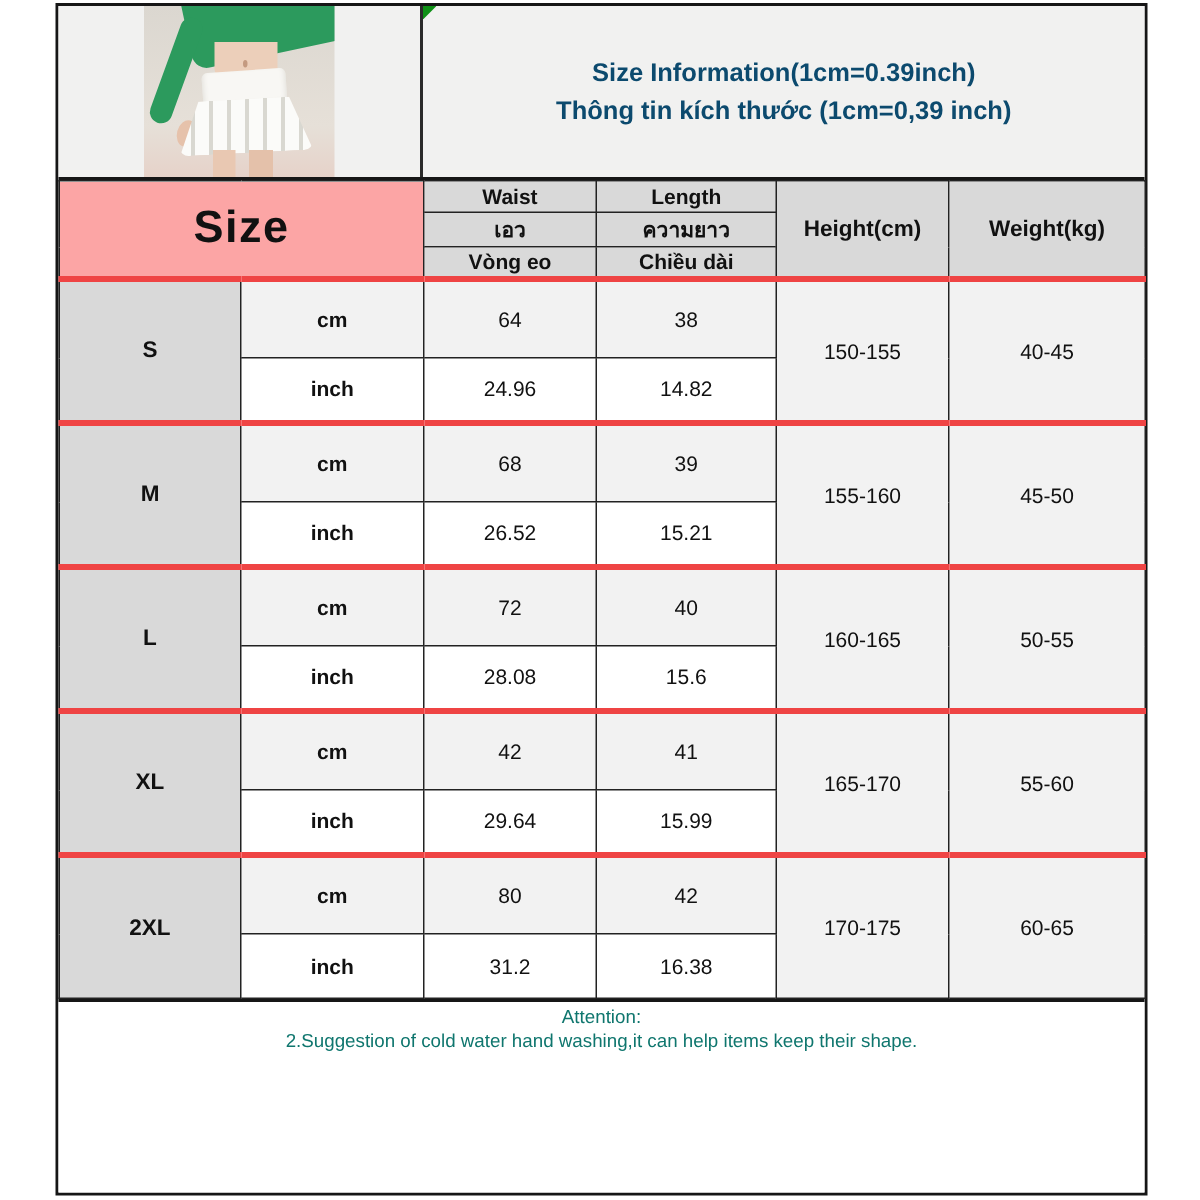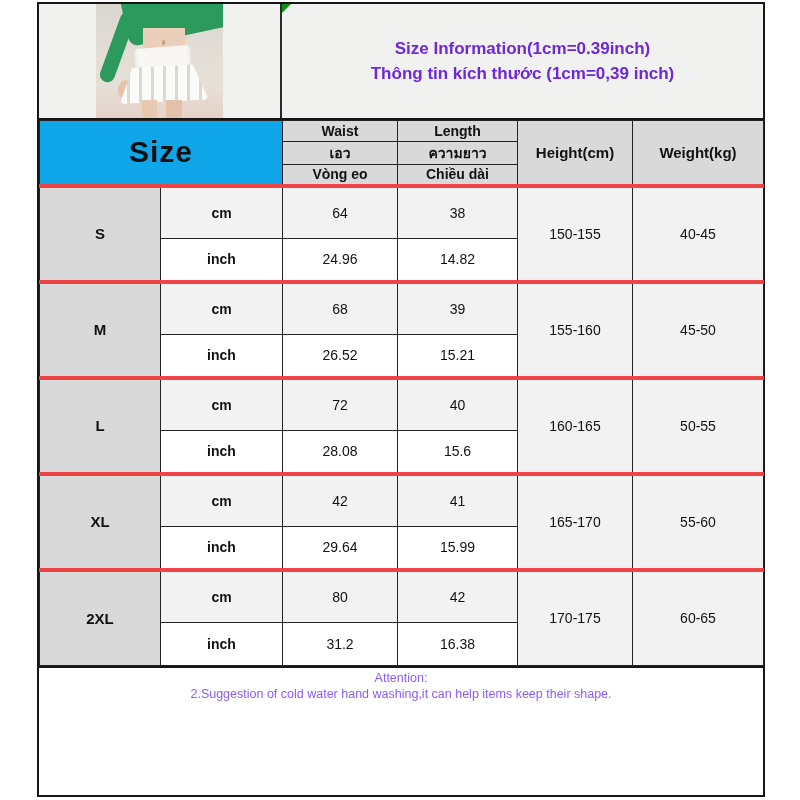--- a/index.html
+++ b/index.html
@@ -4,54 +4,54 @@
 <style>
   * { margin: 0; padding: 0; box-sizing: border-box; }
   html, body { width: 800px; background: #ffffff; font-family: "Liberation Sans", "DejaVu Sans", sans-serif; color: #111; }
   .canvas { position: relative; width: 800px; height: 800px; background: #fff; overflow: hidden; }
   .sheet { position: absolute; left: 37px; top: 2px; width: 728px; height: 795px; border: 2px solid #161616; background: #fff; display: flex; flex-direction: column; }
 
   
   .top-row { display: flex; height: 116px; background: #f1f1f0; border-bottom: 2px solid #161616; flex: 0 0 auto; }
   .photo-cell { width: 243px; flex: 0 0 auto; border-right: 2px solid #2a2a2a; position: relative; display: flex; align-items: center; justify-content: center; }
   .title-cell { flex: 1; display: flex; flex-direction: column; align-items: center; justify-content: center; position: relative; }
-  .title-line { font-weight: bold; font-size: 17px; line-height: 25px; text-align: center; color: #6d28d9; }
+  .title-line { font-weight: bold; font-size: 17px; line-height: 25px; text-align: center; color: #0c4a6e; }
   .corner-marker { position: absolute; left: 0; top: 0; width: 9px; height: 9px; background: #0f9016; clip-path: polygon(0 0, 100% 0, 0 100%); }
 
   
   .photo { position: relative; width: 127px; height: 114px; background: linear-gradient(180deg, #dbd7d0 0%, #e6e0d8 70%, #e6d2c9 100%); overflow: hidden; }
   .ph { position: absolute; }
   .ph-sweater { left: 22%; top: -14px; width: 88%; height: 46px; background: #2c9a5d; transform: rotate(-12deg); border-radius: 0 0 14px 10px; }
   .ph-arm { left: 14px; top: 6px; width: 15px; height: 74px; background: #2c9a5d; transform: rotate(20deg); border-radius: 8px; }
   .ph-hand { left: 22px; top: 76px; width: 13px; height: 18px; background: #e6c2ab; border-radius: 50%; transform: rotate(15deg); }
   .ph-torso { left: 37%; top: 24px; width: 33%; height: 24px; background: #eccfba; border-radius: 0 0 6px 6px; }
   .ph-navel { left: 52%; top: 36px; width: 3px; height: 5px; background: #c49a80; border-radius: 50%; }
   .ph-skirt-top { left: 31%; top: 43px; width: 44%; height: 26px; background: #f8f7f4; transform: rotate(-4deg); border-radius: 4px 4px 0 0; box-shadow: inset 0 -3px 4px #d8d6cf; }
   .ph-skirt { left: 18%; top: 62px; width: 70%; height: 36px; transform: rotate(-3deg); background: repeating-linear-gradient(93deg, #fbfbf9 0px, #fbfbf9 9px, #d9d8d1 9px, #d9d8d1 12px); clip-path: polygon(16% 0, 84% 0, 100% 100%, 0 100%); border-radius: 0 0 6px 6px; }
   .ph-leg-l { left: 36%; top: 96px; width: 12%; height: 18px; background: #e9c8b2; }
   .ph-leg-r { left: 55%; top: 96px; width: 13%; height: 18px; background: #e4c1aa; }
 
   
   table.size-table { width: 100%; border-collapse: collapse; table-layout: fixed; flex: 0 0 auto; }
   .size-table td { border: 1px solid #222; text-align: center; vertical-align: middle; overflow: hidden; }
-  .c-size-head { background: #0ea5e9; font-weight: bold; font-size: 30px; letter-spacing: 1px; }
+  .c-size-head { background: #fca5a5; font-weight: bold; font-size: 30px; letter-spacing: 1px; }
   .c-sub { background: #d9d9d9; font-weight: bold; font-size: 14px; height: 21px; }
   .c-hw { background: #d9d9d9; font-weight: bold; font-size: 15px; }
   .c-sizelabel { background: #d9d9d9; font-weight: bold; font-size: 15px; }
   .c-unit { font-weight: bold; font-size: 14px; }
   .c-val { font-weight: normal; font-size: 14px; }
   .c-range { background: #f2f2f2; font-weight: normal; font-size: 14px; }
   tr.r-cm td { height: 53px; }
   tr.r-inch td { height: 43px; }
   tr.r-cm .c-unit, tr.r-cm .c-val { background: #f2f2f2; }
   tr.r-inch .c-unit, tr.r-inch .c-val { background: #ffffff; }
   tr.group-top td { border-top: 4px solid #ef4444; }
 
   
-  .attention { flex: 1; background: #fff; border-top: 2px solid #161616; text-align: center; font-size: 12.5px; line-height: 16px; padding: 2px 6px; color: #8b5cf6; }
+  .attention { flex: 1; background: #fff; border-top: 2px solid #161616; text-align: center; font-size: 12.5px; line-height: 16px; padding: 2px 6px; color: #0f766e; }
   .attention .att-line { margin: 0 auto; max-width: 700px; }
 </style>
 </head>
 <body>
 
 <div class="canvas">
   <div class="sheet">
 
     <div class="top-row">
       <div class="photo-cell">

